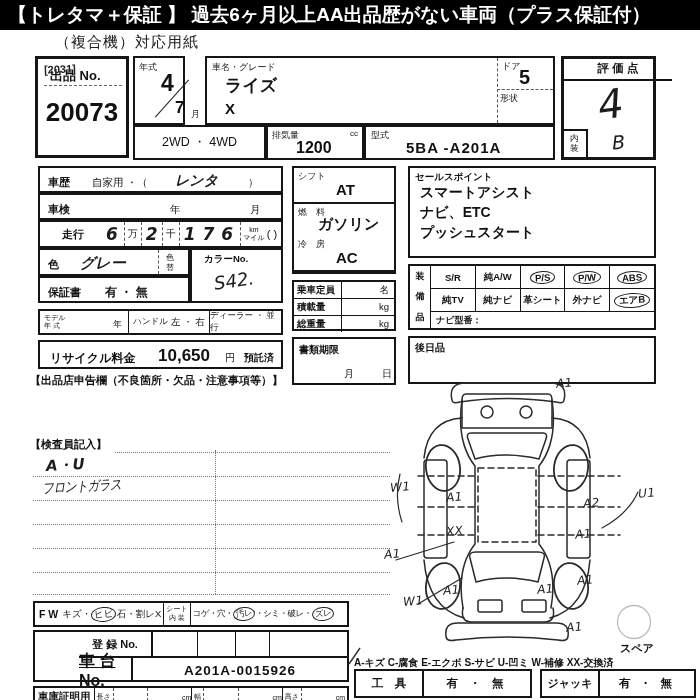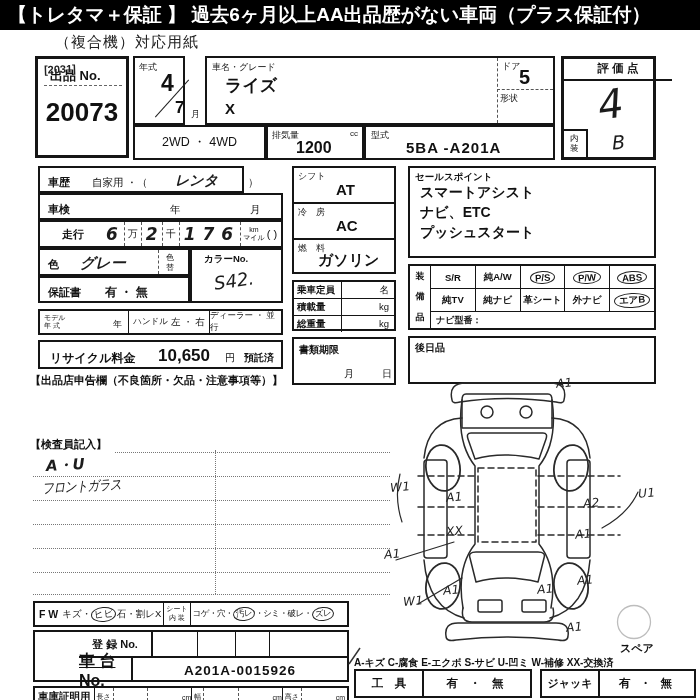--- a/index.html
+++ b/index.html
@@ -70,21 +70,21 @@
 
   <div class="box thick" style="left:561px;top:56px;width:95px;height:104px;">
     <div class="abs b" style="left:0;top:2px;width:108px;text-align:center;font-size:11.5px;border-bottom:2px solid #151515;padding-bottom:3px;">評 価 点</div>
     <div class="abs hw" style="left:34px;top:22px;font-size:40px;transform:rotate(-8deg);">4</div>
     <div class="abs" style="left:0;top:70px;width:22px;height:28px;border-top:2px solid #151515;border-right:2px solid #151515;">
       <div style="font-size:8.5px;width:10px;margin:2px auto 0;line-height:1.2;">内装</div>
     </div>
     <div class="abs hw" style="left:48px;top:72px;font-size:19px;transform:rotate(-4deg);">B</div>
   </div>
 
-  <div class="box" style="left:38px;top:166px;width:206px;height:27px;">
+  <div class="box" style="left:38px;top:166px;width:245px;height:27px;">
     <span class="abs b" style="left:8px;top:7px;font-size:11px;">車歴</span>
     <span class="abs" style="left:52px;top:8px;font-size:10.5px;">自家用 ・（</span>
     <span class="abs hw b" style="left:135px;top:4px;font-size:14px;">レンタ</span>
     <span class="abs" style="left:208px;top:8px;font-size:10.5px;">）</span>
   </div>
   <div class="box" style="left:38px;top:193px;width:245px;height:27px;">
     <span class="abs b" style="left:8px;top:7px;font-size:11px;">車検</span>
     <span class="abs" style="left:130px;top:8px;font-size:10.5px;">年</span>
     <span class="abs" style="left:210px;top:8px;font-size:10.5px;">月</span>
   </div>
@@ -145,27 +145,27 @@
     <span class="abs" style="left:185px;top:9px;font-size:10px;">円</span>
     <span class="abs b" style="left:204px;top:9px;font-size:10px;">預託済</span>
   </div>
   <div class="abs b" style="left:30px;top:373px;font-size:11px;">【出品店申告欄（不良箇所・欠品・注意事項等）】</div>
 
   <div class="box" style="left:292px;top:166px;width:104px;height:108px;">
     <div style="height:36px;border-bottom:2px solid #151515;position:relative;box-sizing:border-box;">
       <span class="abs lbl" style="left:4px;top:2px;">シフト</span>
       <span class="abs b" style="left:42px;top:13px;font-size:15px;">AT</span>
     </div>
+    <div style="height:32px;position:relative;">
+      <span class="abs lbl" style="left:4px;top:2px;">燃　料</span>
+      <span class="abs b" style="left:24px;top:11px;font-size:15px;">ガソリン</span>
+    </div>
     <div style="height:36px;border-bottom:2px solid #151515;position:relative;box-sizing:border-box;">
       <span class="abs lbl" style="left:4px;top:2px;">冷　房</span>
       <span class="abs b" style="left:42px;top:13px;font-size:15px;">AC</span>
-    </div>
-    <div style="height:32px;position:relative;">
-      <span class="abs lbl" style="left:4px;top:2px;">燃　料</span>
-      <span class="abs b" style="left:24px;top:11px;font-size:15px;">ガソリン</span>
     </div>
   </div>
   <div class="box" style="left:292px;top:280px;width:104px;height:51px;font-size:9.5px;">
     <div style="height:17px;border-bottom:1.5px solid #151515;display:flex;box-sizing:border-box;">
       <span class="b" style="width:48px;border-right:1.5px solid #151515;padding:2px 0 0 3px;box-sizing:border-box;">乗車定員</span>
       <span style="flex:1;text-align:right;padding:2px 5px 0 0;">名</span>
     </div>
     <div style="height:17px;border-bottom:1.5px solid #151515;display:flex;box-sizing:border-box;">
       <span class="b" style="width:48px;border-right:1.5px solid #151515;padding:2px 0 0 3px;box-sizing:border-box;">積載量</span>
       <span style="flex:1;text-align:right;padding:2px 5px 0 0;">kg</span>

